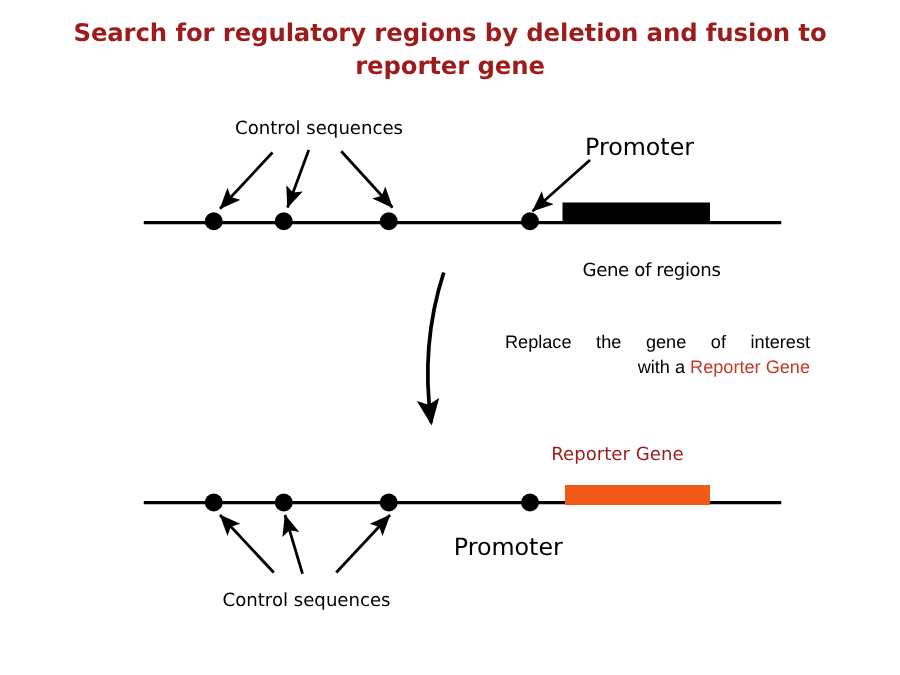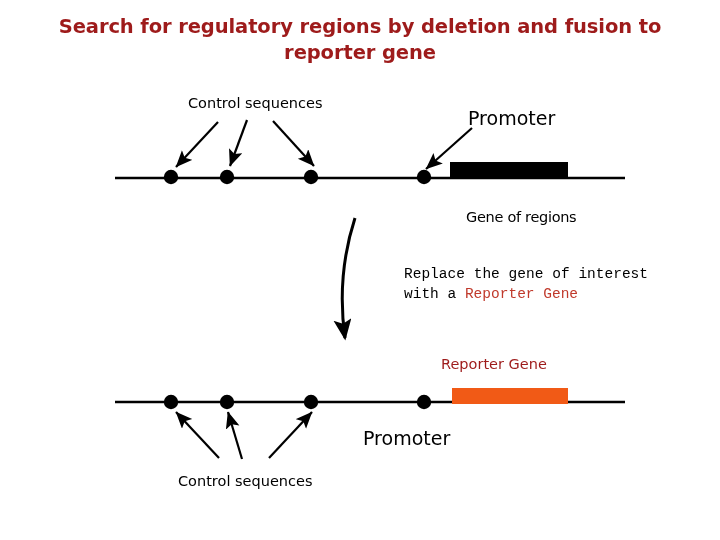--- a/index.html
+++ b/index.html
@@ -80,35 +80,35 @@
     font-size: 14.5px;
     color: #9E1B1B;
   }
 
   
   .replace-block {
     position: absolute;
     left: 404px;
     top: 264px;
     width: 244px;
-    font-family: Liberation Mono, monospace;
+    font-family: Liberation Sans, sans-serif;
     font-size: 14.5px;
     line-height: 20px;
     color: #000000;
     text-align: justify;
   }
   .replace-block .red {
     color: #C0392B;
   }
   .replace-line1 {
     text-align: justify;
     text-align-last: justify;
   }
   .replace-line2 {
-    text-align: left;
+    text-align: right;
   }
 
   
   #art {
     position: absolute;
     left: 0;
     top: 0;
     width: 720px;
     height: 540px;
     pointer-events: none;

